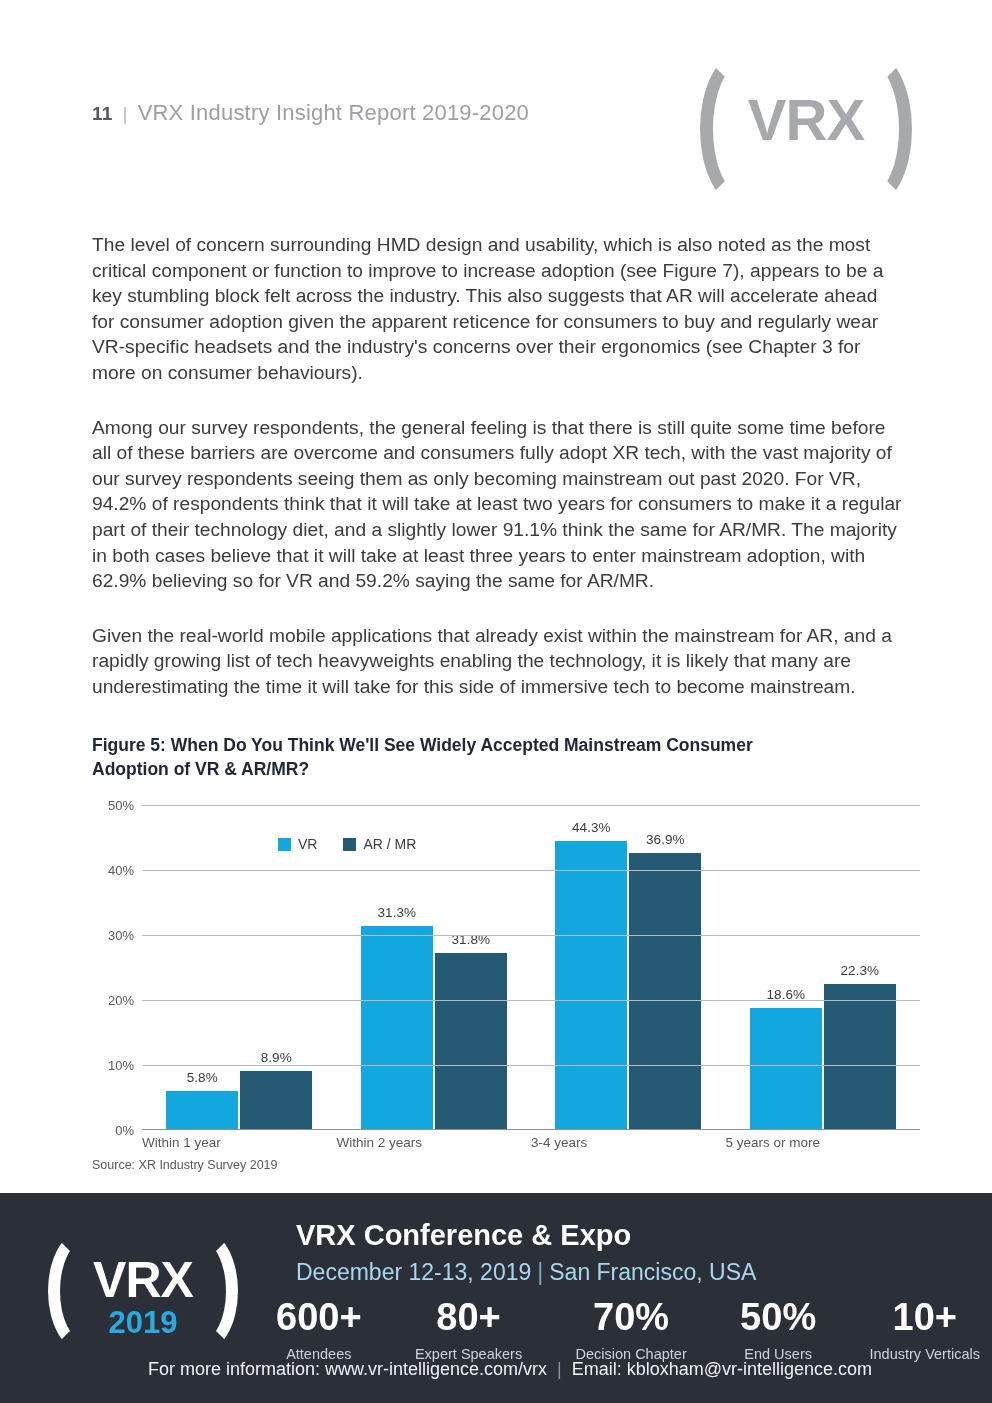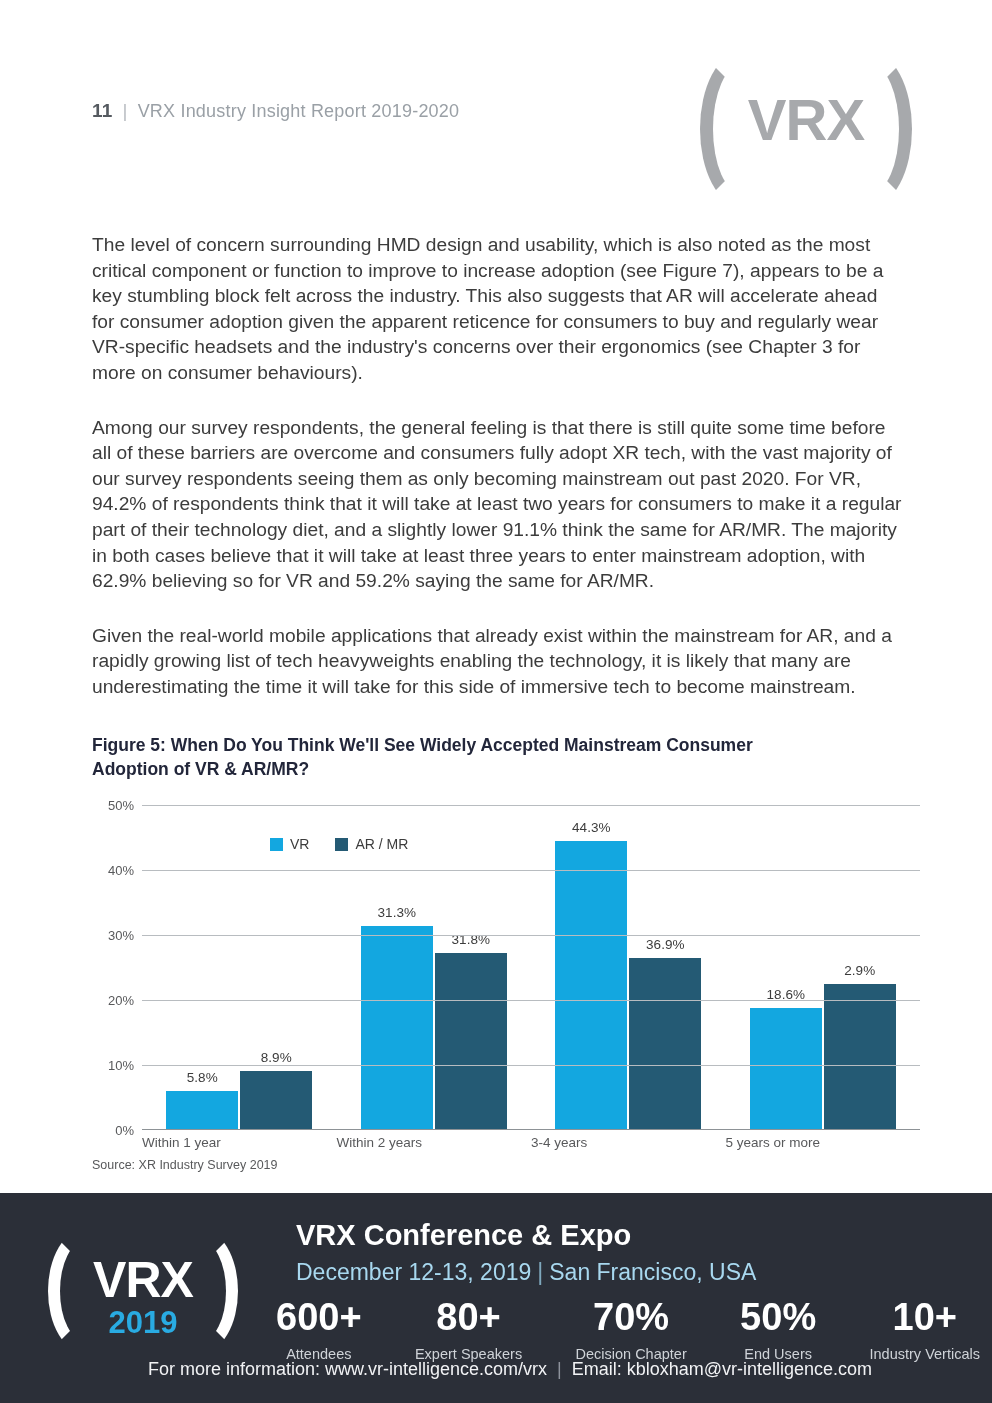--- a/index.html
+++ b/index.html
@@ -12,21 +12,21 @@
     position:relative;
   }
   .page{position:relative;width:992px;height:1403px;padding-left:28px;}
 
   
   .header{position:absolute;top:100px;left:92px;right:0;height:60px;}
   .header-line{display:flex;align-items:baseline;gap:10px;
     font-size:19px;letter-spacing:.2px;}
   .pagenum{font-weight:bold;color:#555a60;font-size:19px;}
   .hdr-sep{color:#b9bdc2;font-size:19px;font-weight:300;}
-  .hdr-title{color:#9aa0a6;font-size:18px;}
+  .hdr-title{color:#9aa0a6;font-size:22px;}
 
   
   .logo-head{position:absolute;top:52px;left:700px;width:212px;height:128px;}
   .logo-wrap{position:relative;width:100%;height:100%;}
   .paren{position:absolute;top:0;width:56px;height:128px;
      border:13px solid #a7a9ac;border-radius:50%/50%;}
   .paren-l{left:0;border-right-color:transparent;border-top-color:transparent;
      border-bottom-color:transparent;transform:rotate(0deg);}
   .paren-r{right:0;border-left-color:transparent;border-top-color:transparent;
      border-bottom-color:transparent;}
@@ -55,21 +55,21 @@
   .group{flex:1;display:flex;justify-content:center;align-items:flex-end;
      gap:2px;position:relative;}
   .bar{position:relative;width:72px;}
   .bar .val{position:absolute;left:50%;transform:translateX(-50%);
      top:-21px;font-size:13.5px;color:#3c3c3c;white-space:nowrap;}
   .bar-vr{background:#13a7e0;}
   .bar-ar{background:#245a74;}
   .x-labels{position:absolute;left:50px;right:0;top:330px;display:flex;}
   .x-lab{flex:1;text-align:left;font-size:13.5px;color:#58595b;}
 
-  .legend{position:absolute;left:128px;top:31px;display:flex;
+  .legend{position:absolute;left:136px;top:31px;display:flex;
      align-items:center;gap:26px;}
   .leg-item{display:flex;align-items:center;gap:7px;}
   .swatch{width:13px;height:13px;display:inline-block;}
   .leg-label{font-size:14px;color:#3c3c3c;}
 
   .source{position:absolute;left:92px;top:1158px;font-size:12.5px;
      color:#58595b;}
 
   
   .footer{position:absolute;left:0;right:0;top:1193px;height:210px;
@@ -165,30 +165,30 @@
               <span class="val">31.3%</span>
             </div>
             <div class="bar bar-ar" style="height: 176px; background: rgb(36, 90, 116);">
               <span class="val">31.8%</span>
             </div>
           </div>
           <div class="group">
             <div class="bar bar-vr" style="height: 287.95px; background: rgb(19, 167, 224);">
               <span class="val">44.3%</span>
             </div>
-            <div class="bar bar-ar" style="height: 171px; background: rgb(36, 90, 116);">
+            <div class="bar bar-ar" style="height: 276px; background: rgb(36, 90, 116);">
               <span class="val">36.9%</span>
             </div>
           </div>
           <div class="group">
             <div class="bar bar-vr" style="height: 120.9px; background: rgb(19, 167, 224);">
               <span class="val">18.6%</span>
             </div>
             <div class="bar bar-ar" style="height: 144.95px; background: rgb(36, 90, 116);">
-              <span class="val">2.9%</span>
+              <span class="val">22.3%</span>
             </div>
           </div>
         </div>
       <div class="axisline"></div>
     <div class="gridline" style="top: 260px;"></div>
         <div class="gridline" style="top: 195px;"></div>
         <div class="gridline" style="top: 130px;"></div>
         <div class="gridline" style="top: 65px;"></div>
         <div class="gridline" style="top: 0px;"></div>
       </div>

